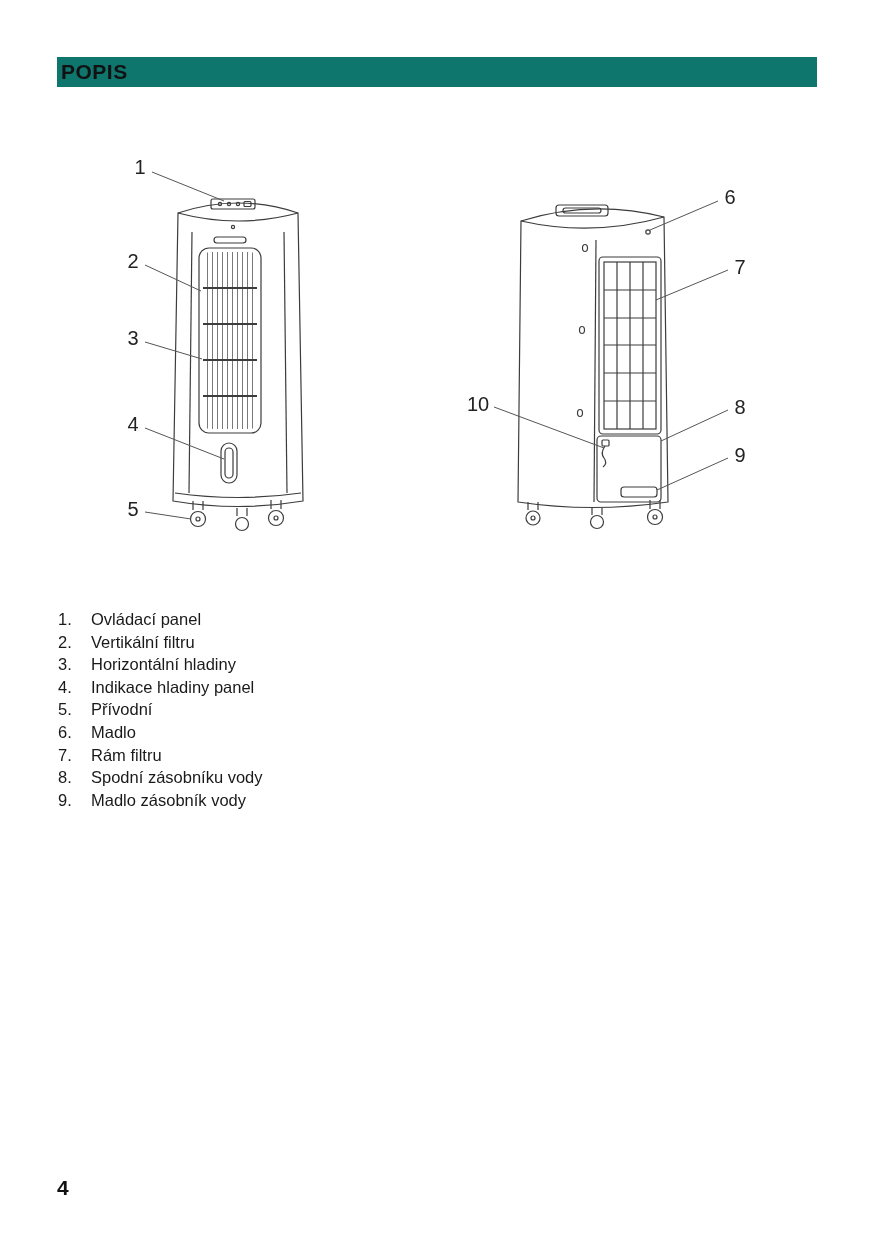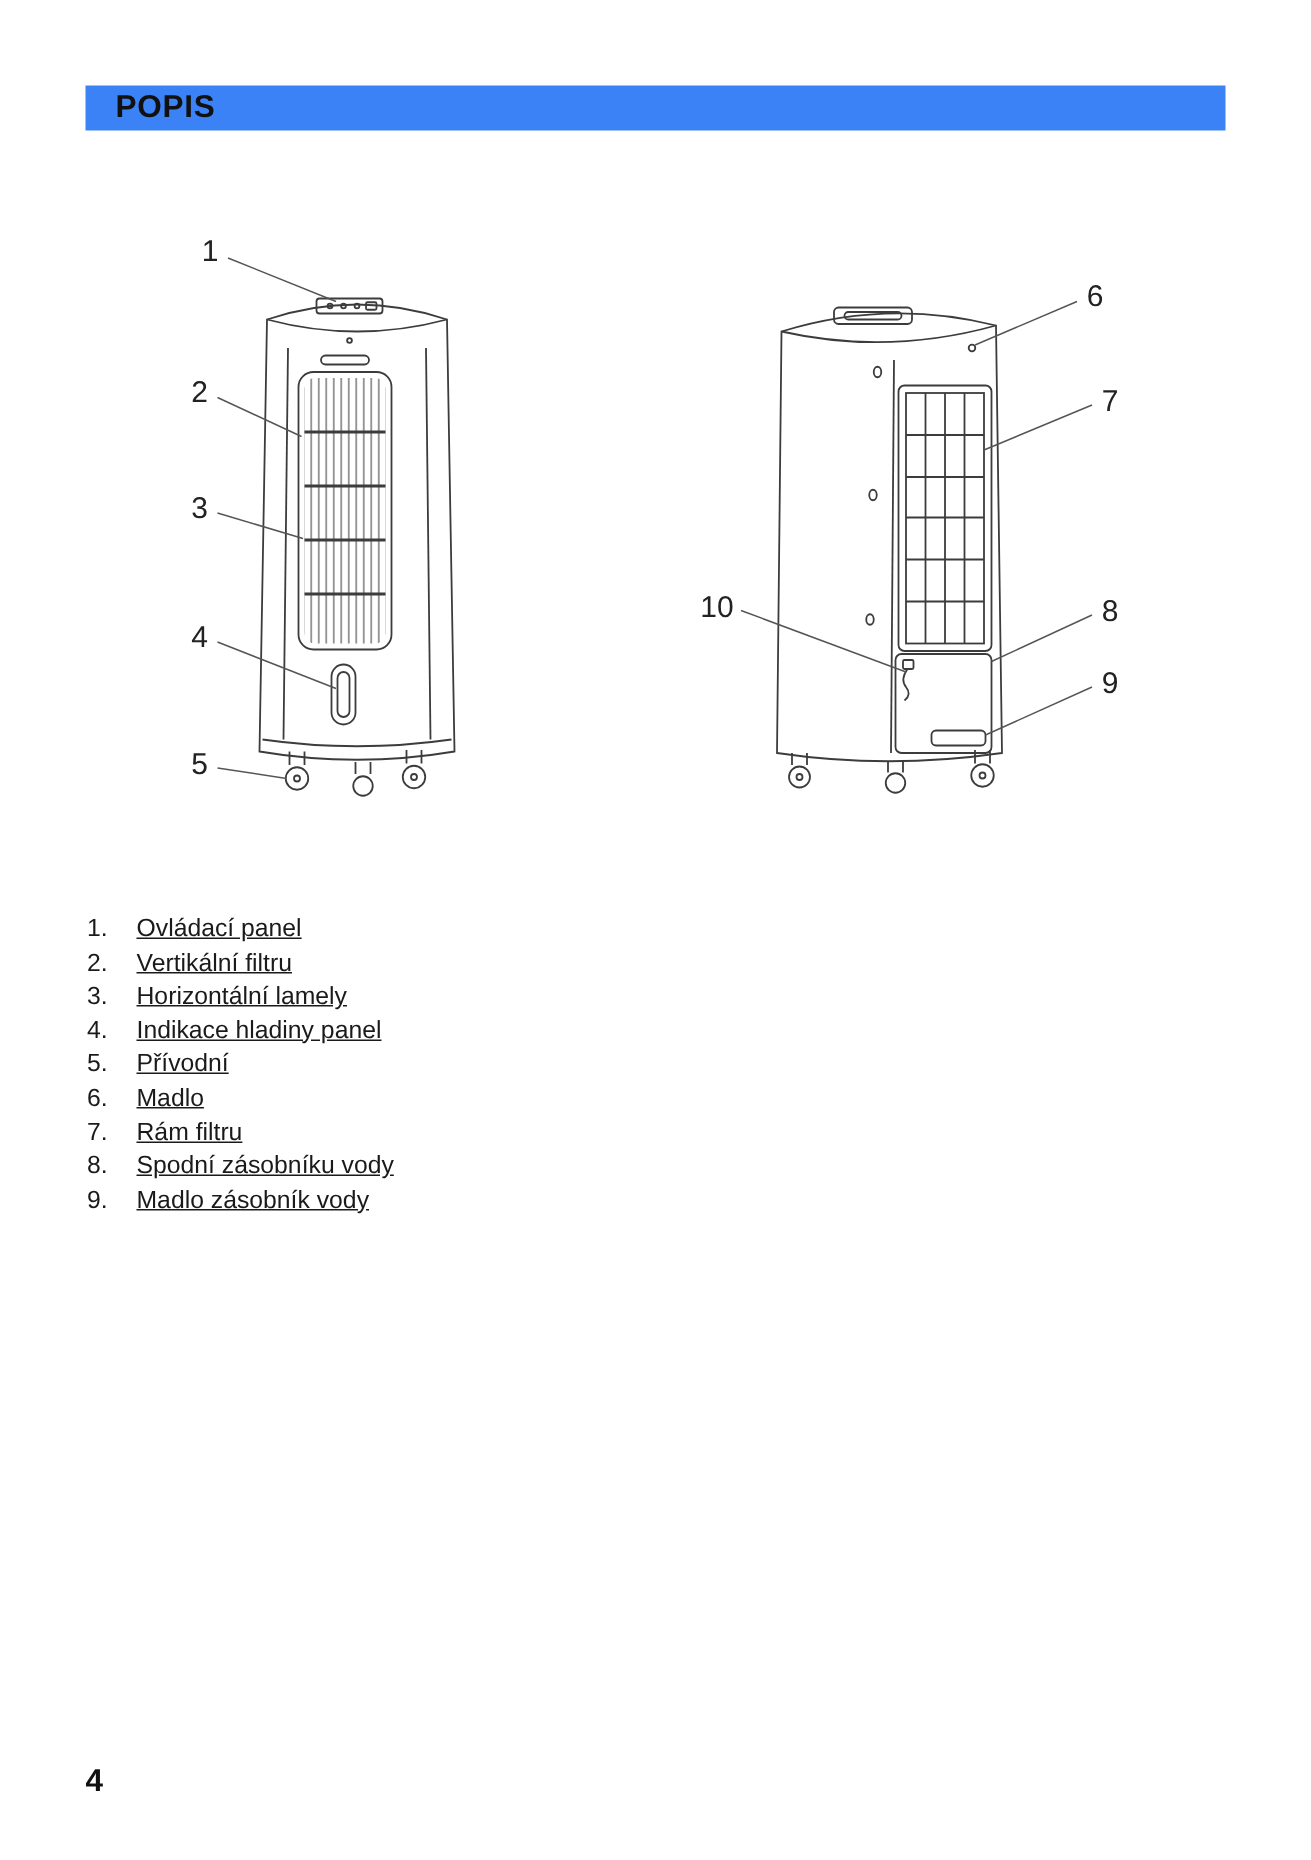--- a/index.html
+++ b/index.html
@@ -13,24 +13,24 @@
     font-family: "Liberation Sans", sans-serif;
     color: #1a1a1a;
     overflow: hidden;
   }
   .header-bar {
     position: absolute;
     left: 57px;
     top: 57px;
     width: 760px;
     height: 30px;
-    background: #3b82f6;
+    background: #0f766e;
     display: flex;
     align-items: center;
-    padding-left: 20px;
+    padding-left: 4px;
   }
   .header-title {
     font-weight: bold;
     font-size: 21px;
     letter-spacing: 0.5px;
     color: #111111;
   }
   .figure-svg {
     position: absolute;
     left: 0;
@@ -40,21 +40,21 @@
     position: absolute;
     left: 58px;
     top: 608px;
     font-size: 16.5px;
     line-height: 22.6px;
     display: flex;
     flex-direction: column;
   }
   .part-row { display: flex; }
   .part-num { width: 33px; flex: 0 0 33px; }
-  .part-label { flex: 1; text-decoration: underline; }
+  .part-label { flex: 1; }
   .page-number {
     position: absolute;
     left: 57px;
     top: 1176px;
     font-weight: bold;
     font-size: 21px;
     color: #111111;
   }
 </style>
 </head>
@@ -198,21 +198,21 @@
     <div class="part-row">
       <span class="part-num">1.</span>
       <span class="part-label">Ovládací panel</span>
     </div>
     <div class="part-row">
       <span class="part-num">2.</span>
       <span class="part-label">Vertikální filtru</span>
     </div>
     <div class="part-row">
       <span class="part-num">3.</span>
-      <span class="part-label">Horizontální lamely</span>
+      <span class="part-label">Horizontální hladiny</span>
     </div>
     <div class="part-row">
       <span class="part-num">4.</span>
       <span class="part-label">Indikace hladiny panel</span>
     </div>
     <div class="part-row">
       <span class="part-num">5.</span>
       <span class="part-label">Přívodní</span>
     </div>
     <div class="part-row">

